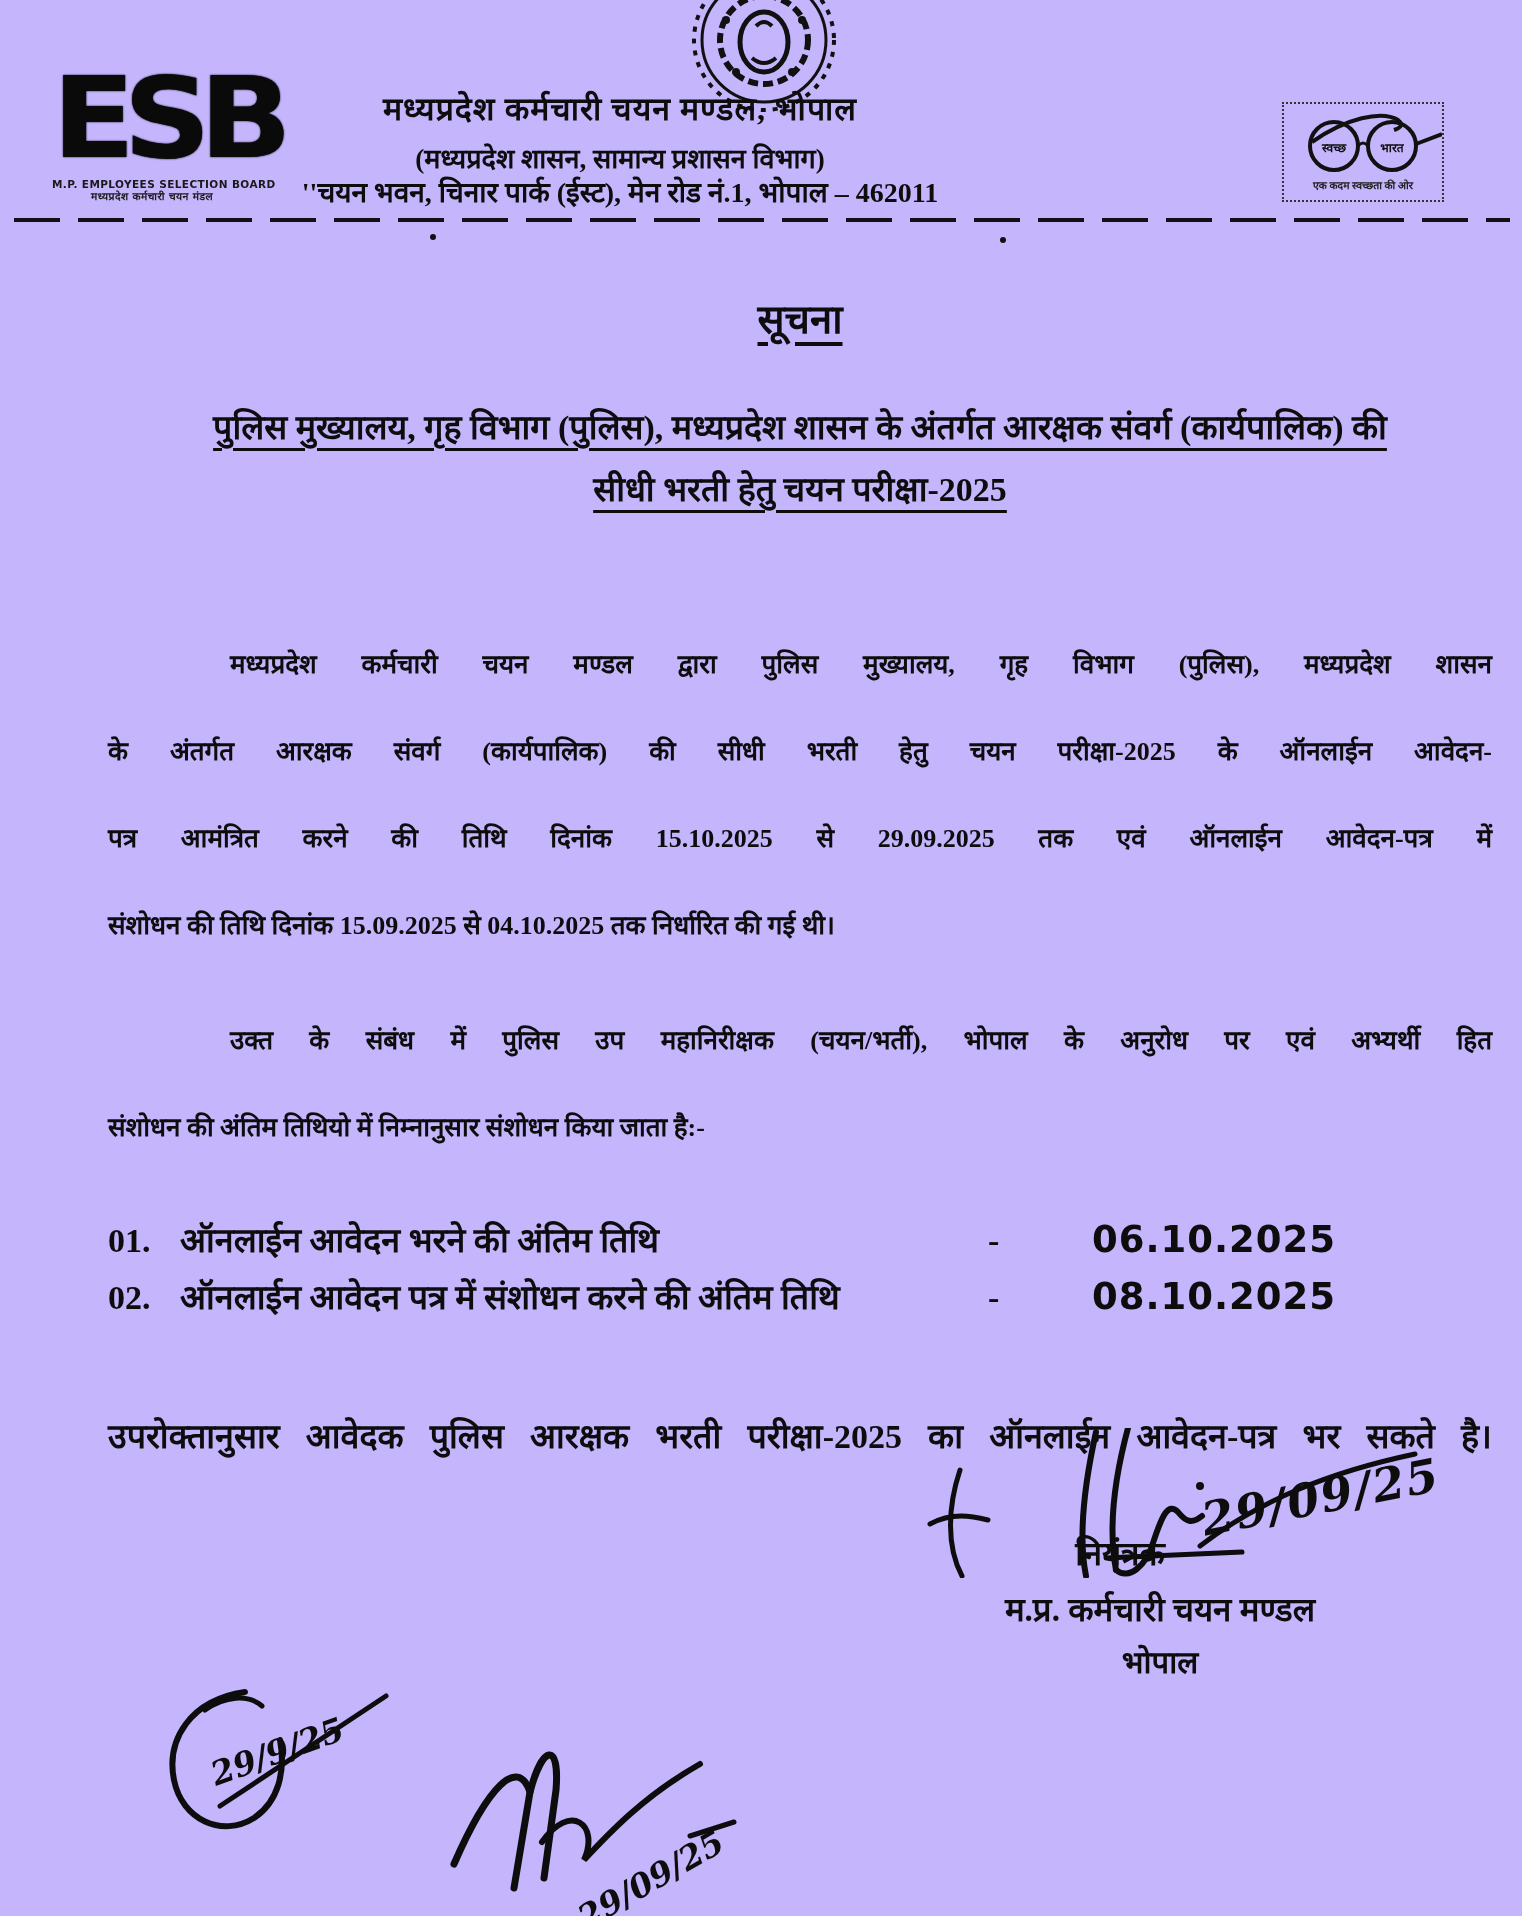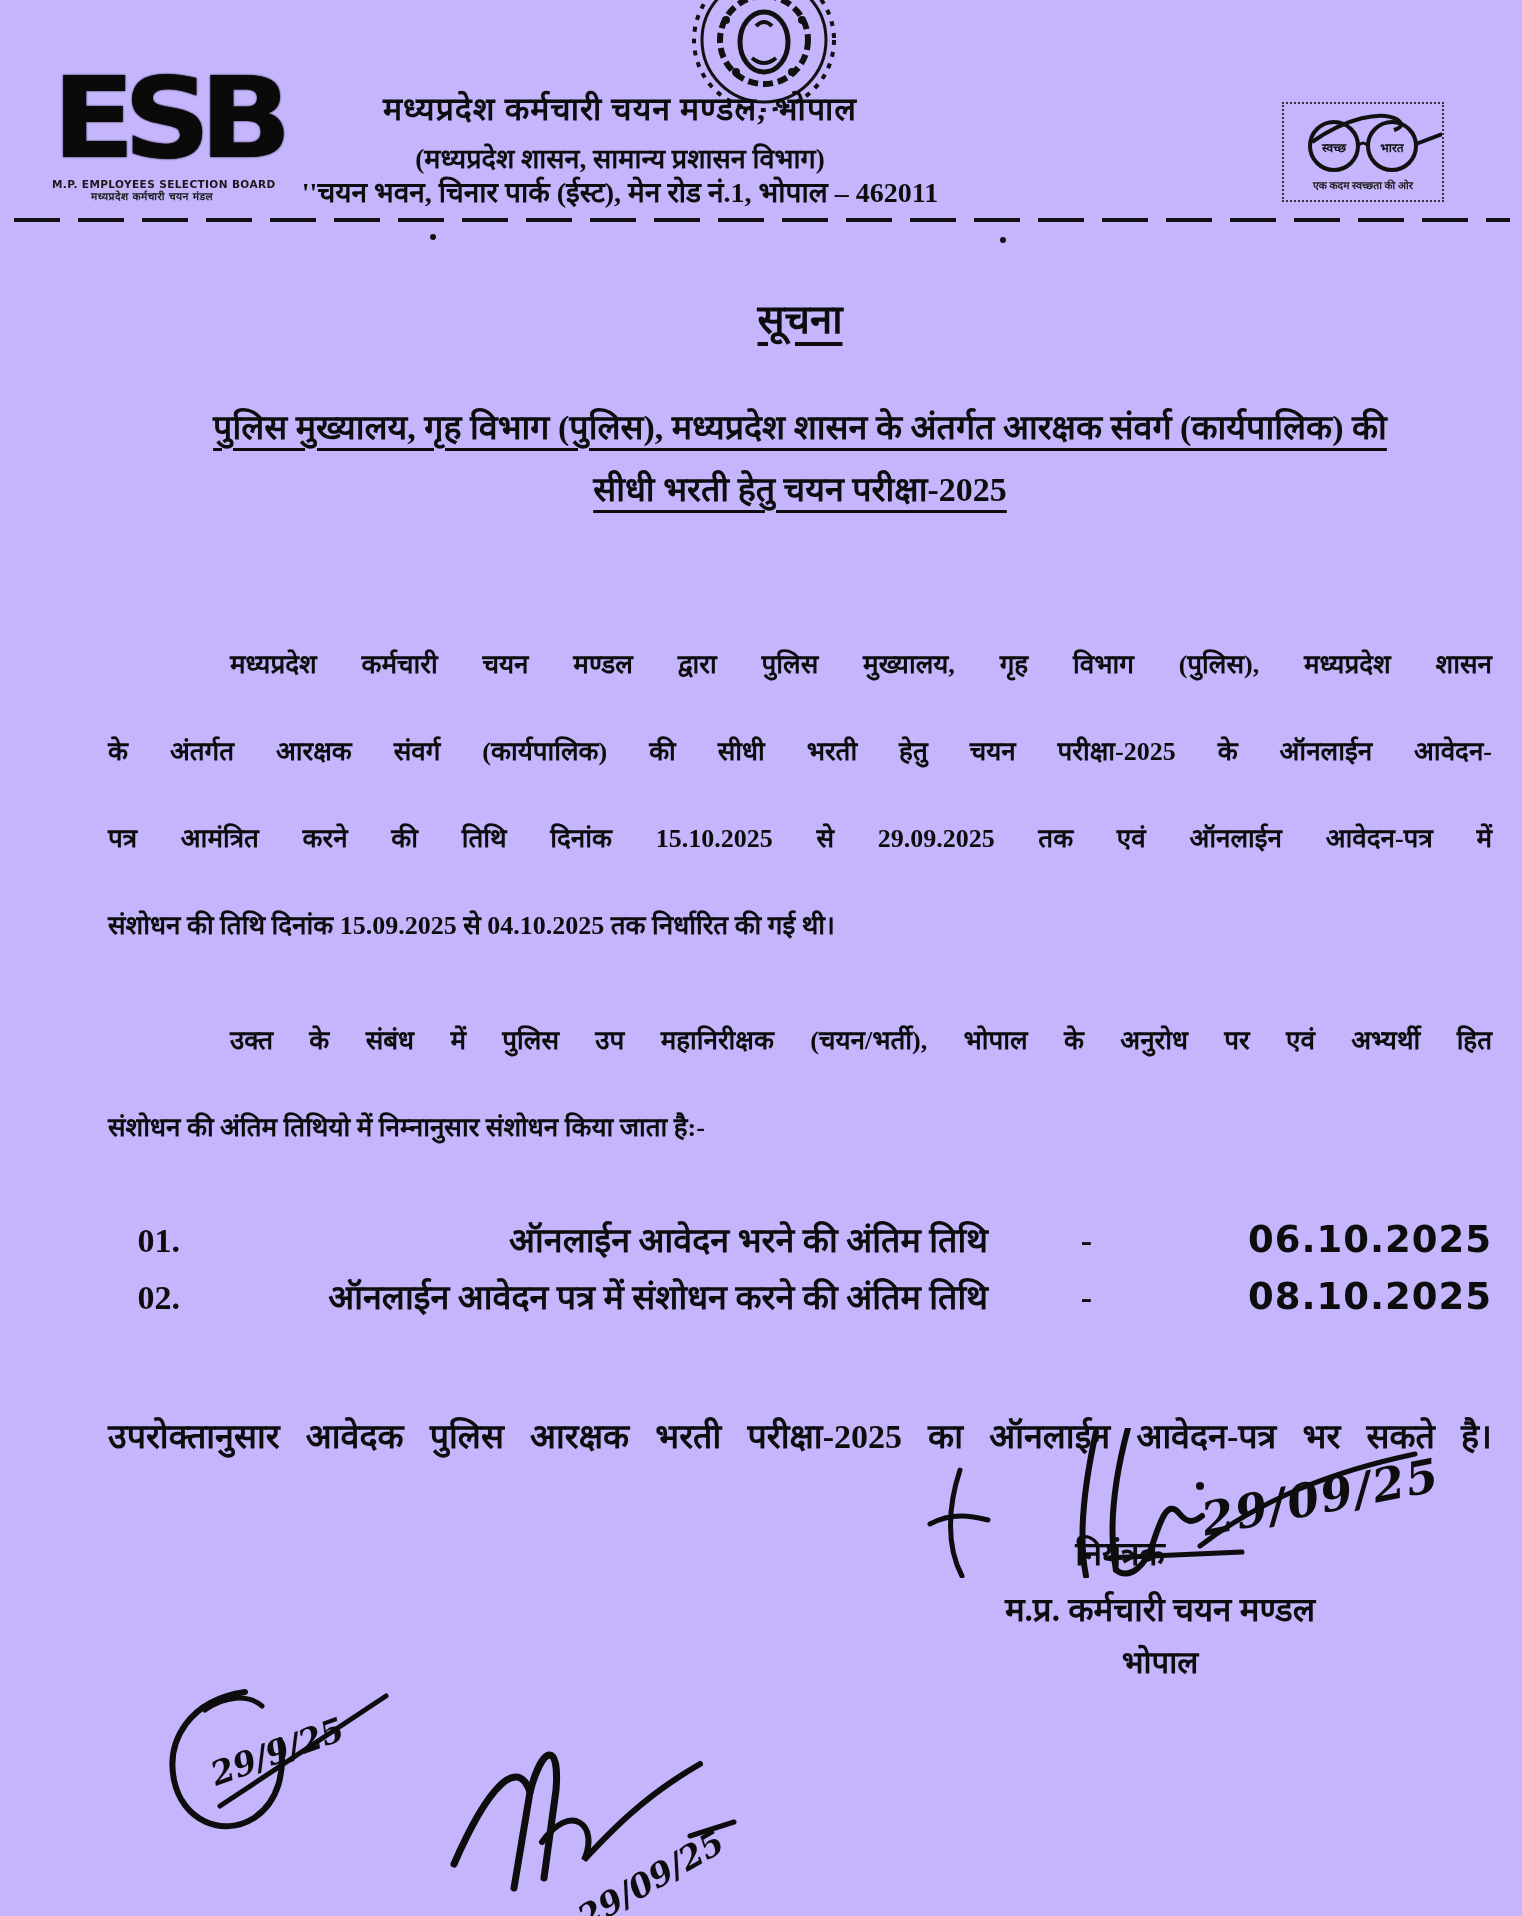--- a/index.html
+++ b/index.html
@@ -39,21 +39,21 @@
   .subject{ margin-top:52px; text-align:center; font-size:34px; line-height:62px; }
   .subject span{ text-decoration:underline; text-decoration-thickness:3px; text-underline-offset:9px; }
   .para{ font-size:26px; }
   .para .ln{ height:87px; line-height:87px; white-space:nowrap; }
   .just{ text-align:justify; text-align-last:justify; white-space:normal !important; }
   .indent{ text-indent:122px; }
   .p1{ margin-top:100px; }
   .p2{ margin-top:28px; }
   .list{ margin-top:40px; font-size:34px; }
   .list-row{ display:grid; grid-template-columns:72px 808px 104px auto;
-    align-items:baseline; height:57px; line-height:57px;text-align:right; }
+    align-items:baseline; height:57px; line-height:57px; }
   .list-date{ font-size:37px; font-family:"DejaVu Sans",sans-serif; font-weight:700; letter-spacing:1px; }
   .closing{ margin-top:88px; font-size:34px; line-height:48px; }
   
   .sig-block{ position:absolute; left:900px; top:1428px; width:520px; height:280px; text-align:center; }
   .sig-strokes{ position:absolute; left:0; top:0; }
   .sig-date{ position:absolute; left:300px; top:42px; transform:rotate(-11deg);
     font-size:46px; font-style:italic; font-family:"DejaVu Serif",serif; letter-spacing:2px; }
   .sig-designation{ position:absolute; left:0; top:102px; width:100%; font-size:33px;
     padding-right:80px; }
   .sig-org{ position:absolute; left:0; top:158px; width:100%; font-size:33px; }

